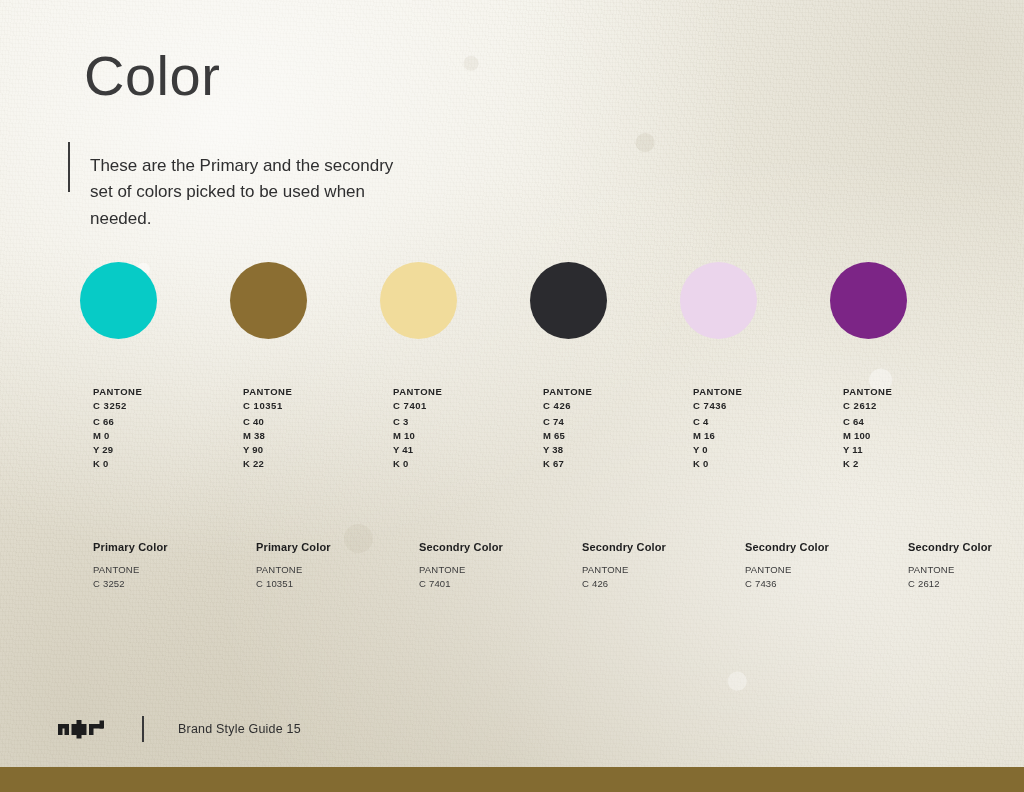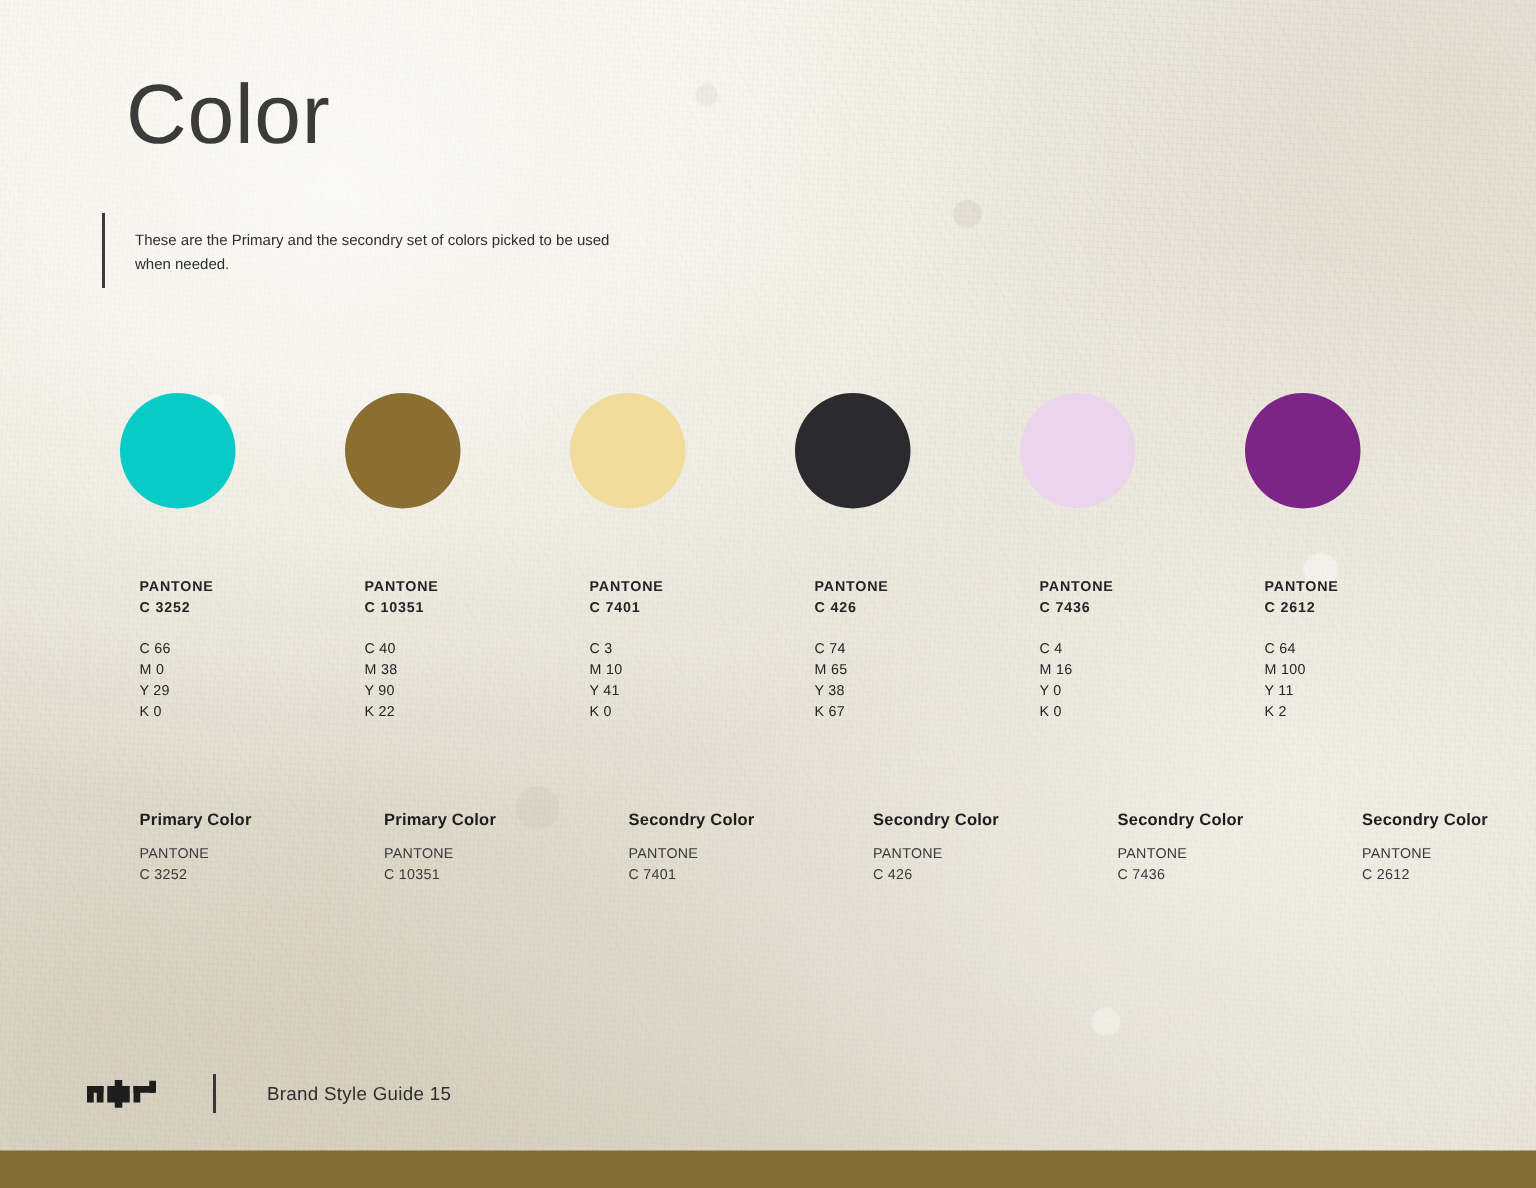--- a/index.html
+++ b/index.html
@@ -69,21 +69,21 @@
     align-items: flex-start;
   }
   #intro-rule {
     width: 2px;
     height: 50px;
     background: #3b3b3c;
     margin-right: 20px;
     flex: none;
   }
   #intro-text {
-    font-size: 10px;
+    font-size: 17px;
     line-height: 1.55;
     color: #2f2f30;
     max-width: 330px;
     padding-top: 11px;
   }
 
   
   #swatch-row {
     position: absolute;
     left: 80px;
@@ -106,23 +106,23 @@
     margin-left: 13px;
   }
   .spec-pantone {
     font-size: 9.5px;
     font-weight: bold;
     letter-spacing: 0.55px;
     color: #242425;
     line-height: 1.45;
   }
   .spec-cmyk {
-    margin-top: 13px;
+    margin-top: 2px;
     font-size: 9.5px;
-    font-weight: normal;
+    font-weight: bold;
     color: #242425;
     line-height: 1.48;
     letter-spacing: 0.2px;
   }
 
   
   #caption-row {
     position: absolute;
     left: 80px;
     top: 540px;

